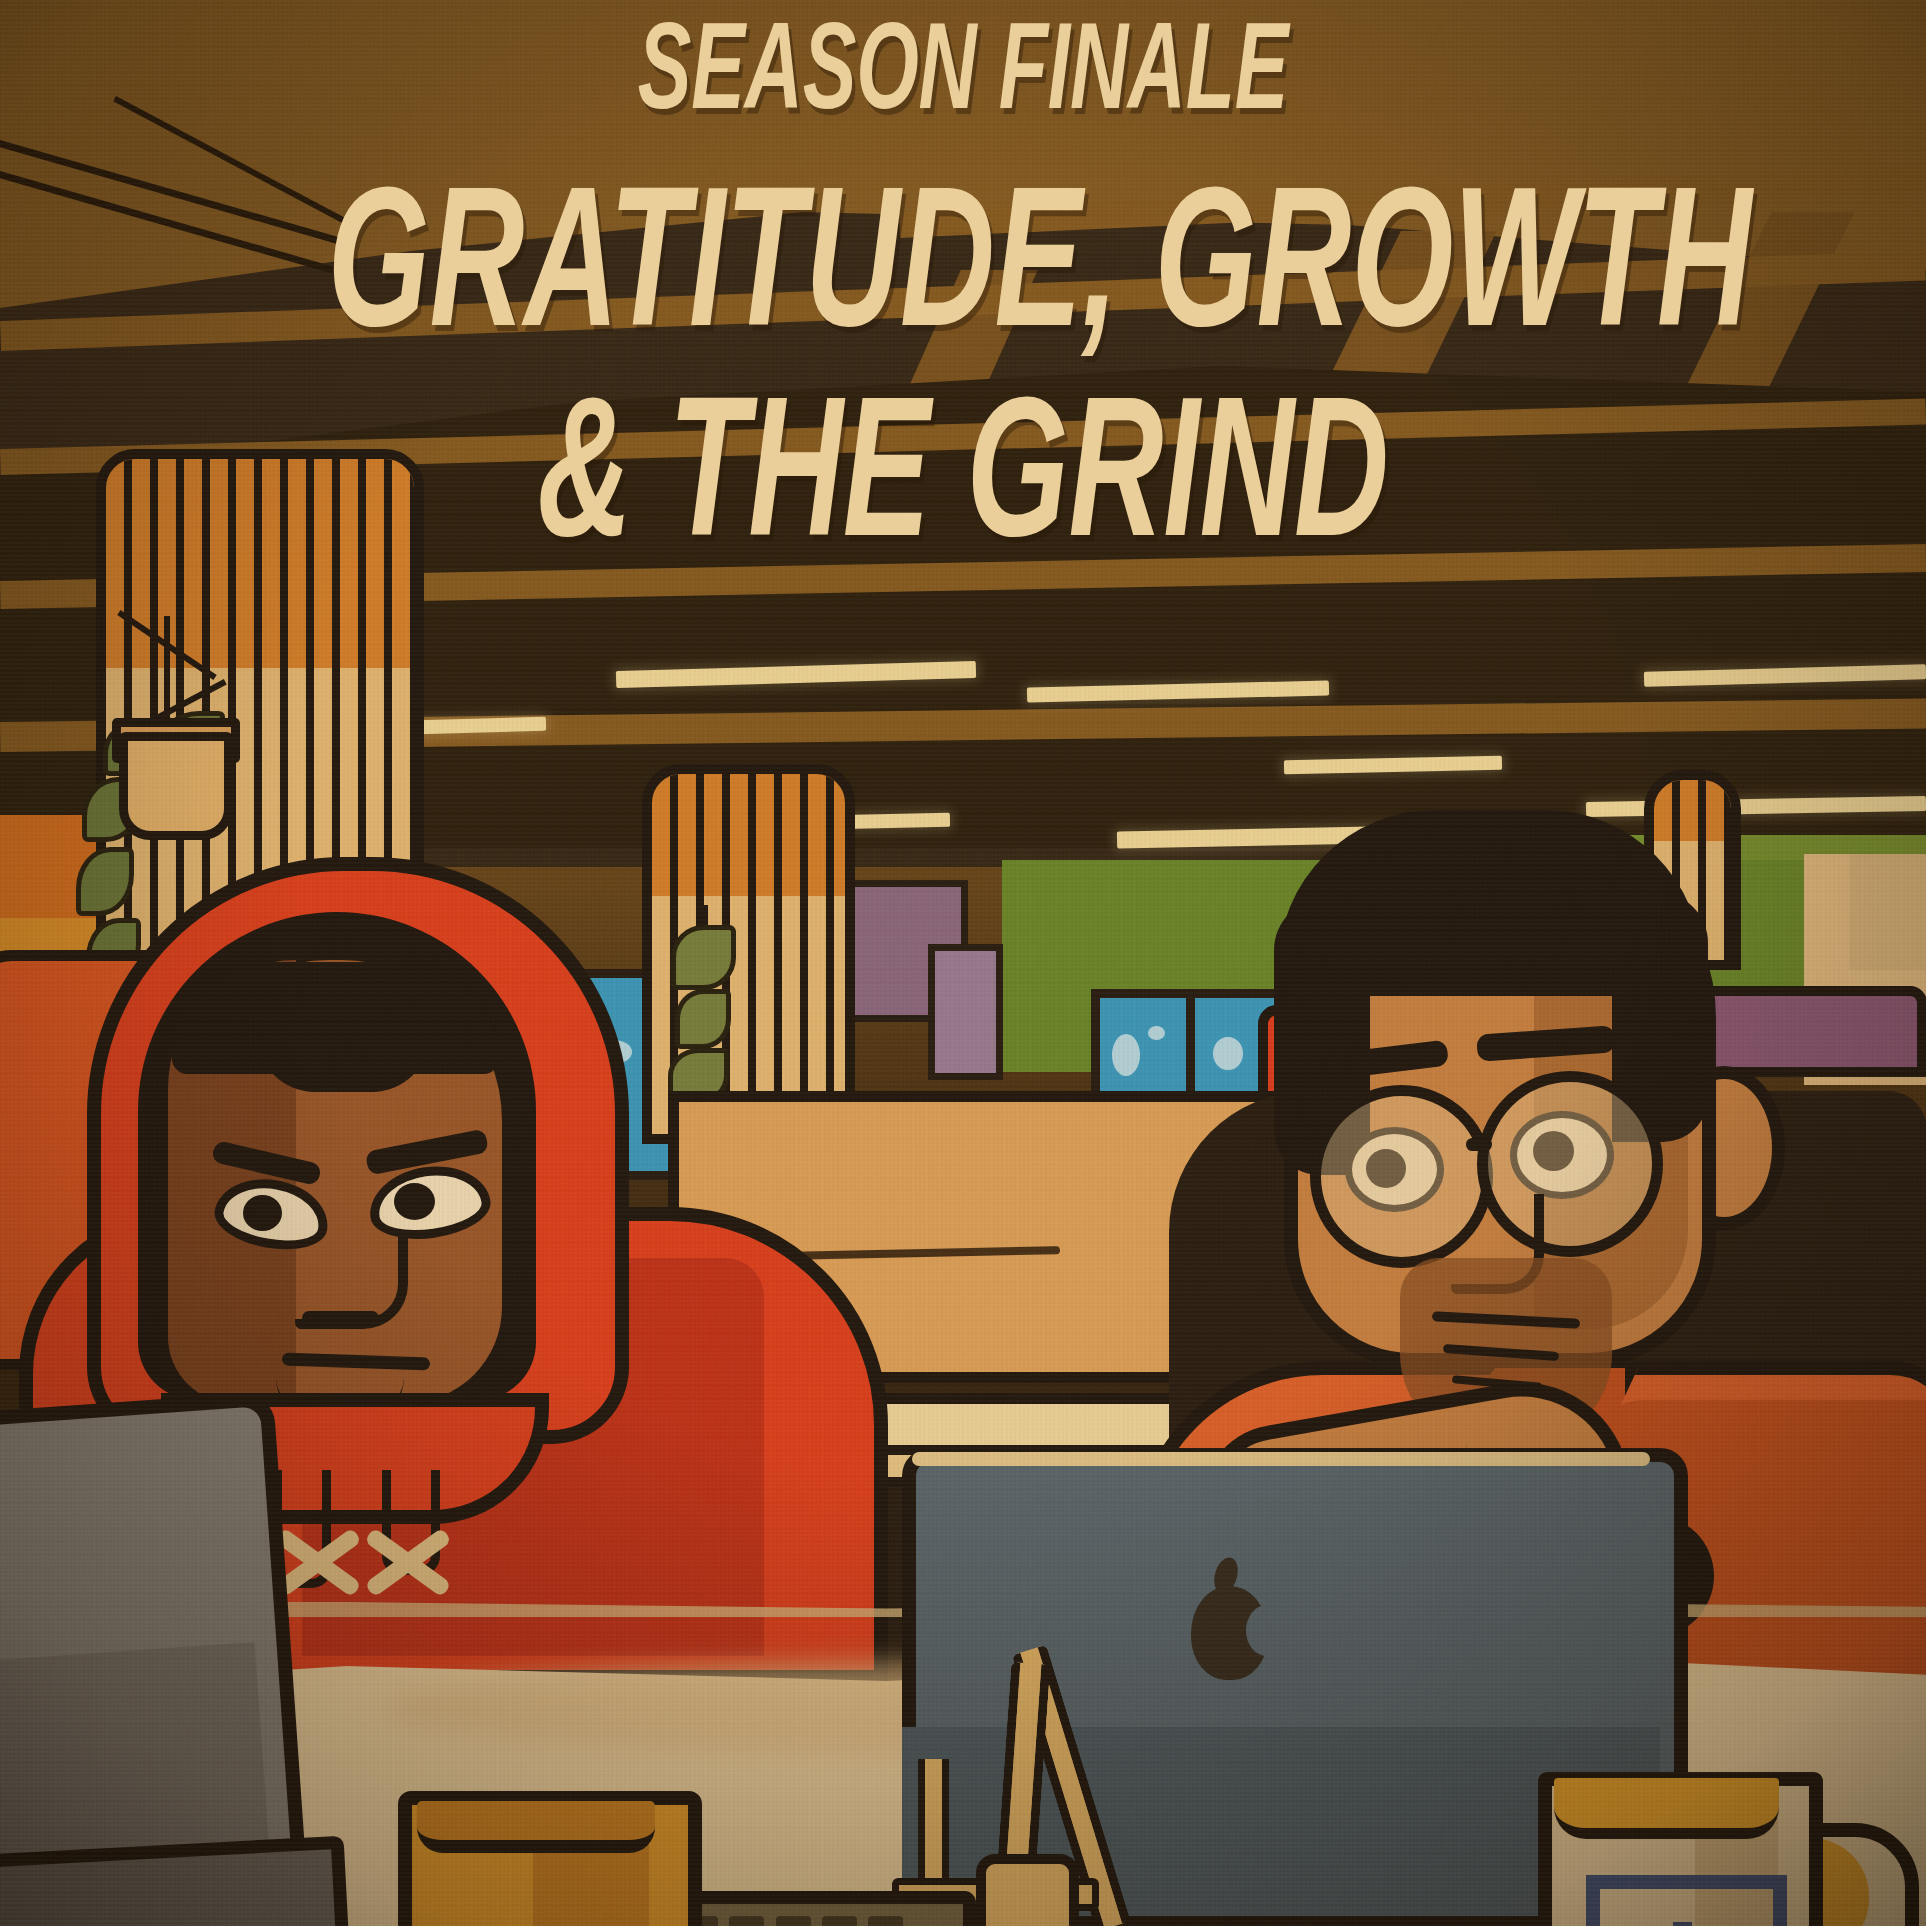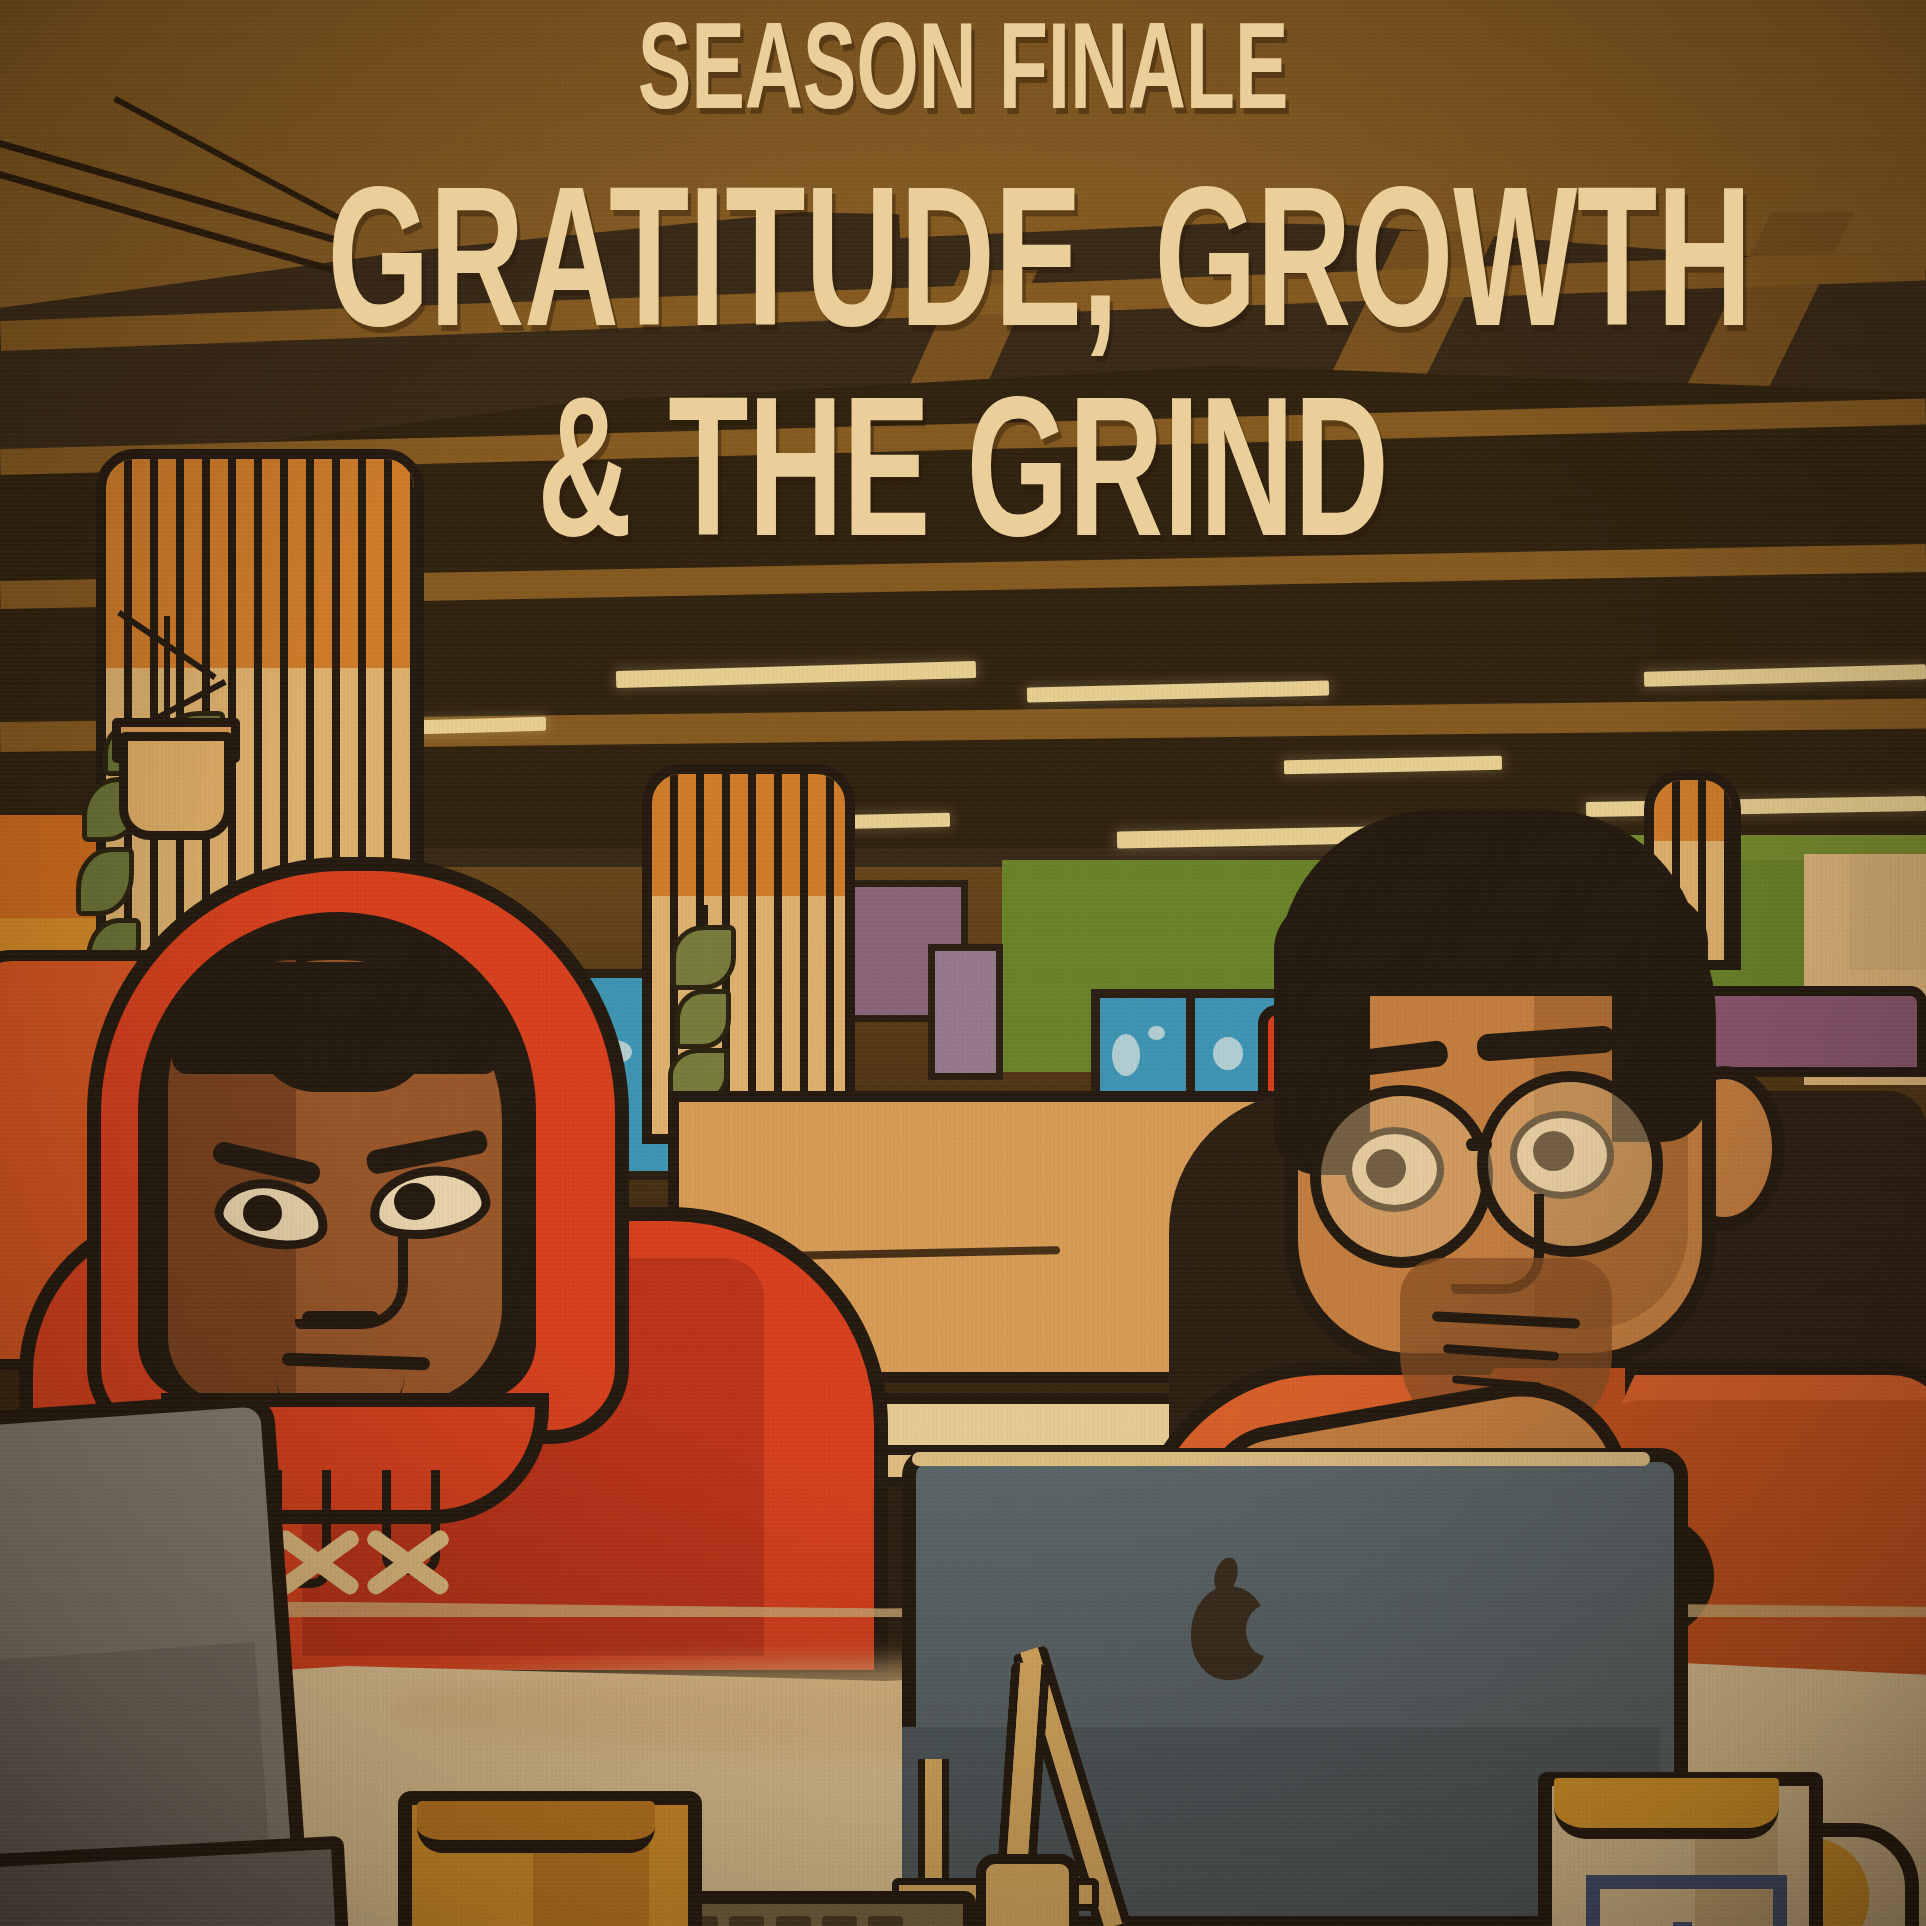--- a/index.html
+++ b/index.html
@@ -1,20 +1,21 @@
 <!DOCTYPE html>
 <html style="font-size:10.3px"><head>
 <meta charset="utf-8">
 <title>Podcast Cover Art</title>
 <style>
   html,body{margin:0;padding:0;background:#1a1208;}
   #art{
     position:relative;width:1926px;height:1926px;overflow:hidden;
     font-family:"Liberation Sans", sans-serif;
     background:#8a6024;
+    font-style:italic;
   }
   .lay{position:absolute;}
 
   
   #bg-wash{inset:0;background:
      linear-gradient(180deg,#8a6024 0%,#8a6024 18%,#7d5620 33%,#6d4a1c 44%,#5d3f18 52%,#4a3214 60%,#3b2811 70%,#2f2010 100%);}
 
   
   .ceil{background:#3b2b1a;}
   #ceil-main{left:0;top:212px;width:1926px;height:655px;

